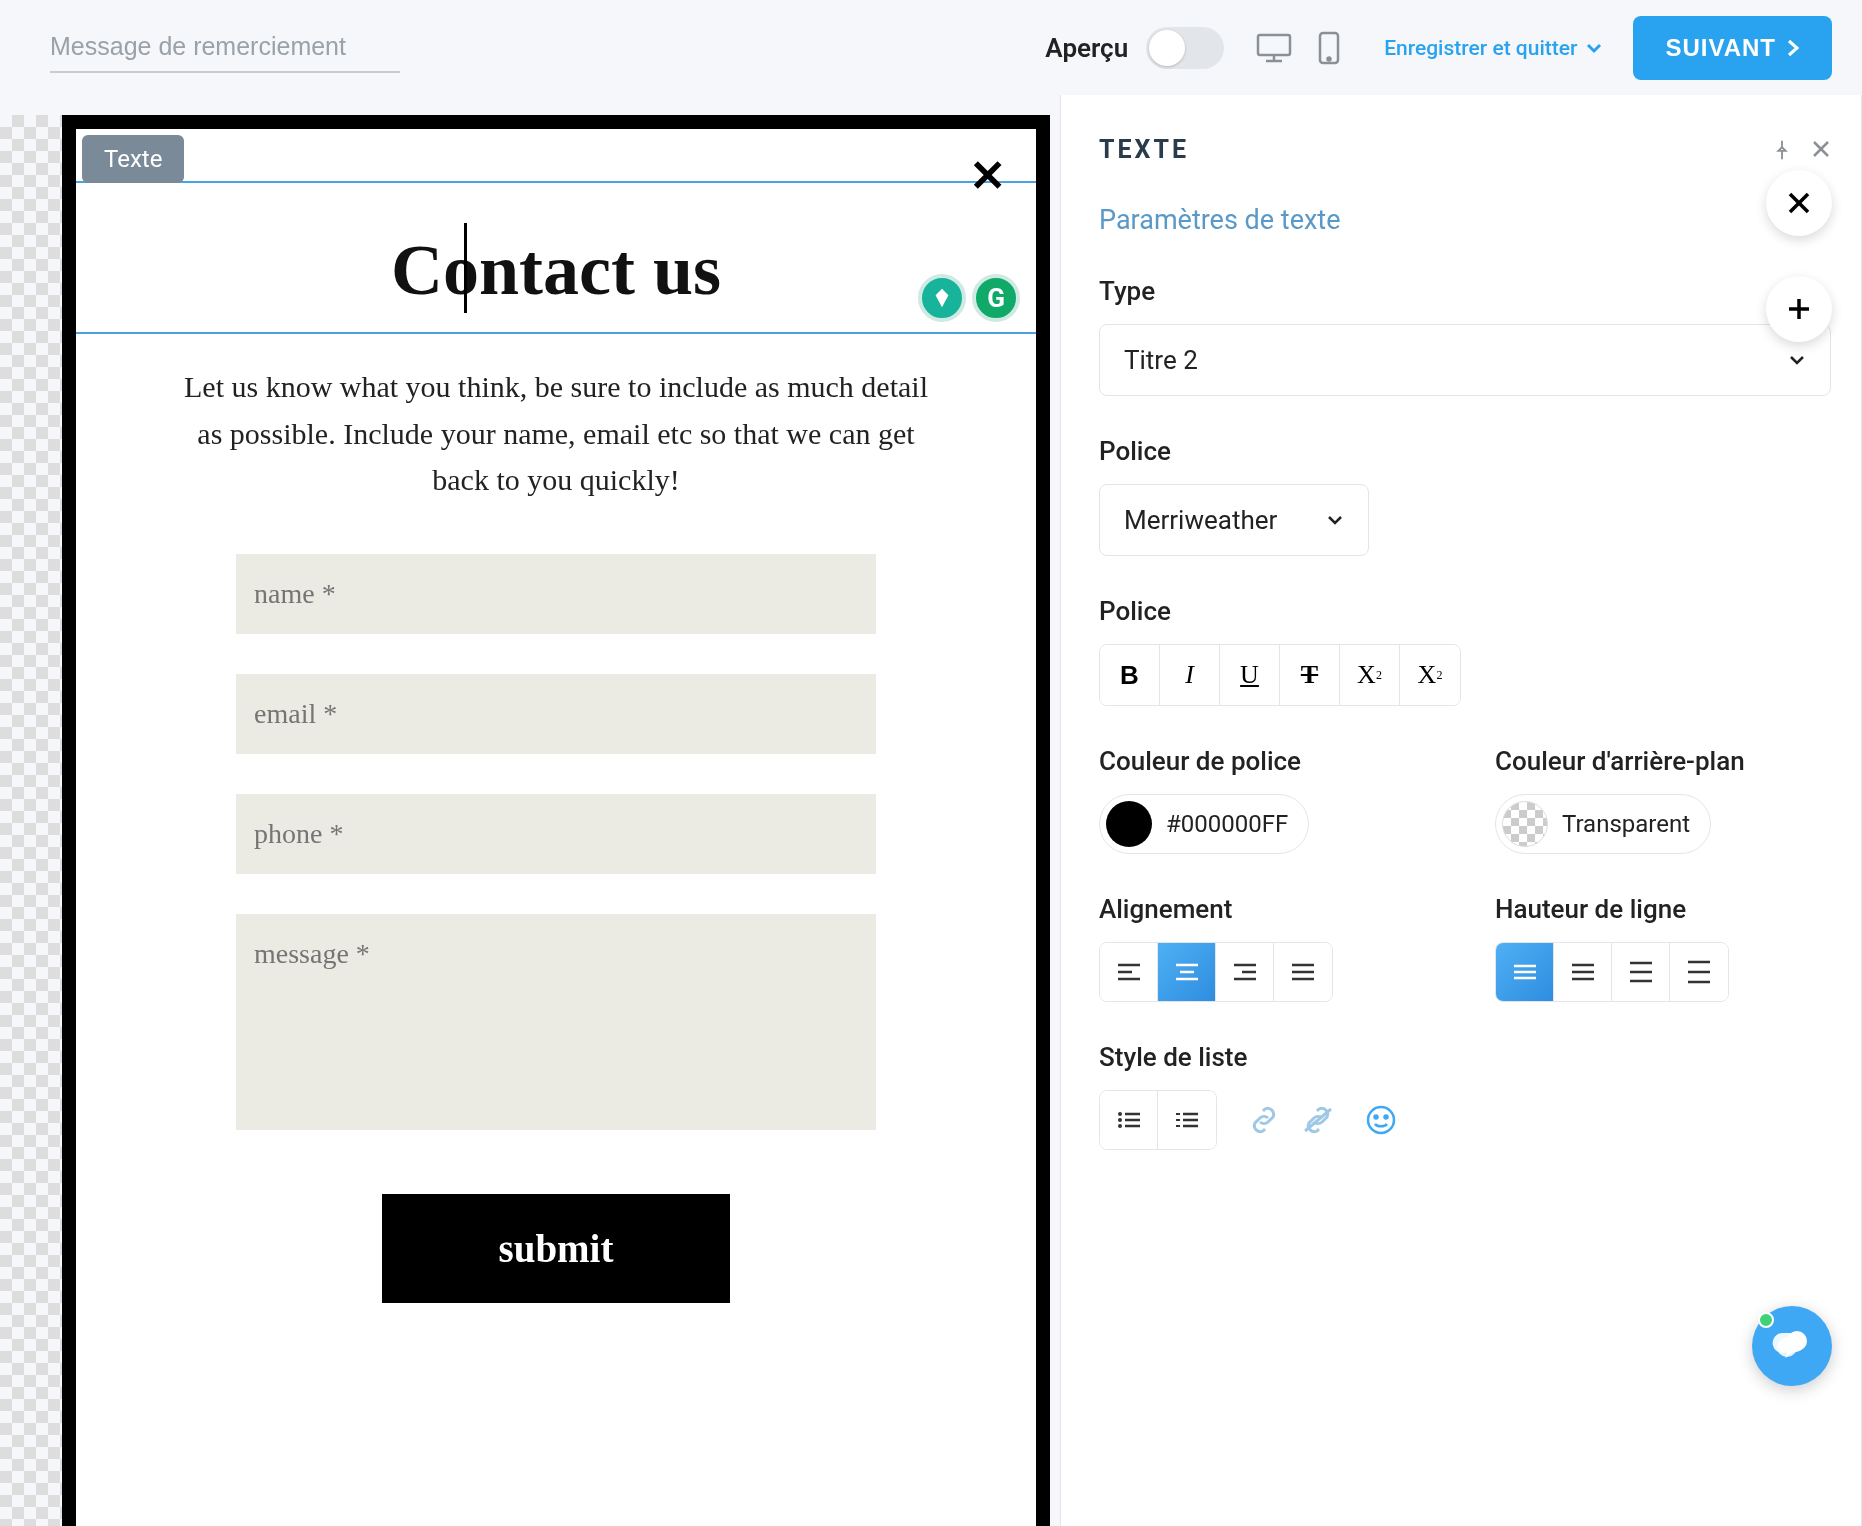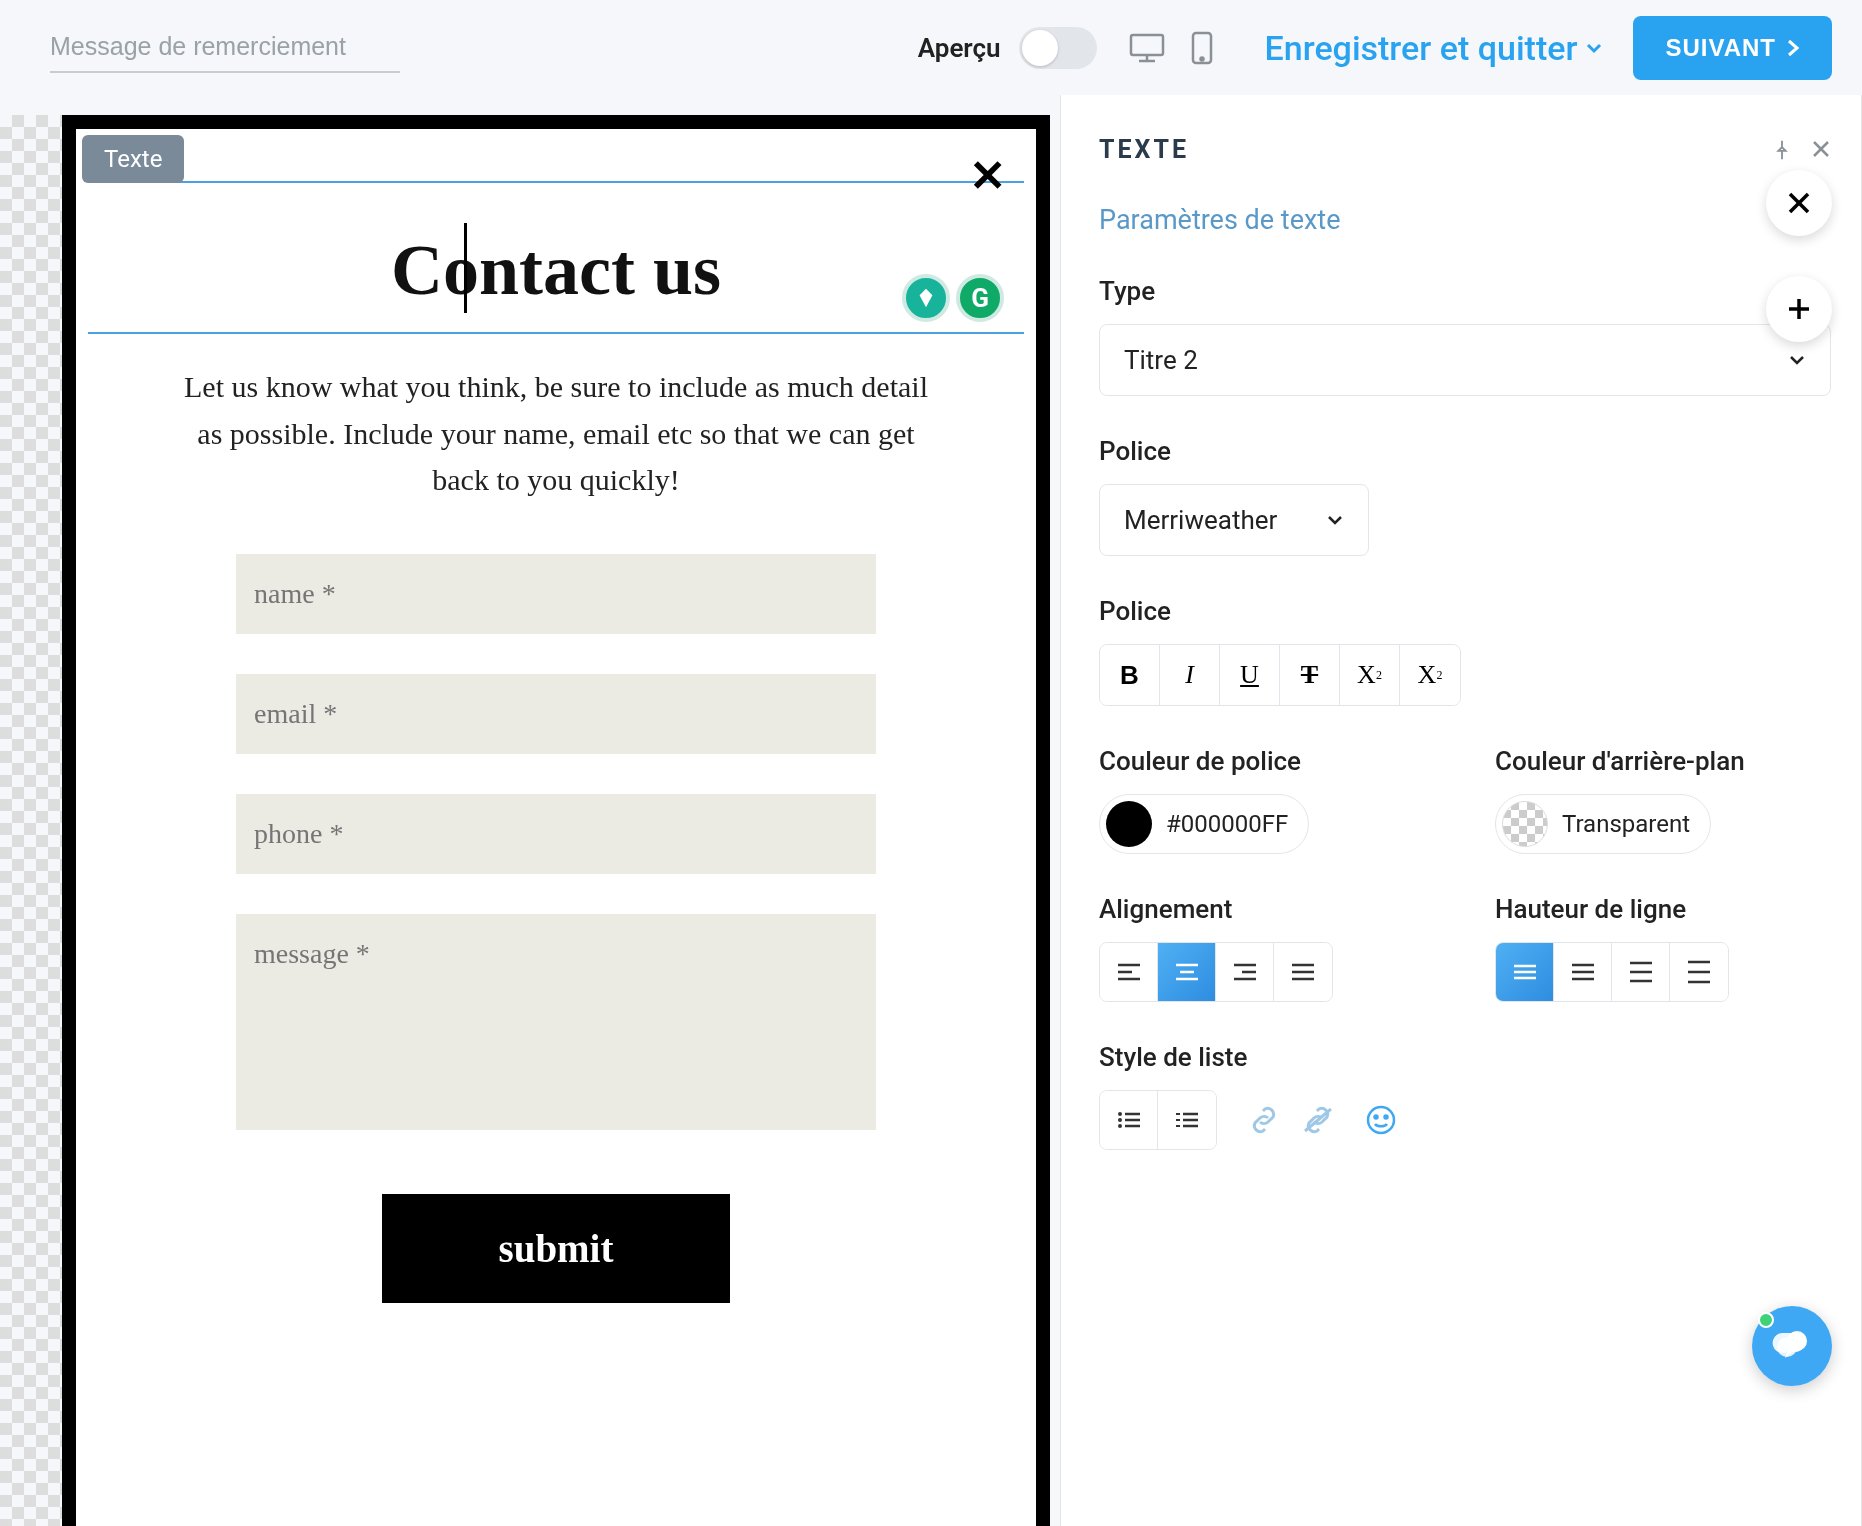--- a/index.html
+++ b/index.html
@@ -38,22 +38,22 @@
   .toggle-knob {
     width: 36px; height: 36px; background: #fff; border-radius: 50%;
     position: absolute; top: 3px; left: 3px; box-shadow: 0 1px 3px rgba(0,0,0,.2);
   }
   .device-icon {
     width: 40px; height: 40px; margin-right: 15px; display: flex;
     align-items: center; justify-content: center; cursor: pointer;
   }
   .device-icon svg { stroke: #8a9096; fill: none; stroke-width: 2.5; }
   .save-exit {
-    color: #29a3ef; font-size: 34px; font-weight: 500; cursor: pointer;
-    display: flex; align-items: center; margin-right: 30px; margin-left: 28px;
+    color: #29a3ef; font-size: 21px; font-weight: 500; cursor: pointer;
+    display: flex; align-items: center; margin-right: 30px; margin-left: 20px;
   }
   .save-exit svg { margin-left: 8px; stroke: #29a3ef; }
   .next-btn {
     background: #29a3ef; color: #fff; font-size: 24px; font-weight: 700;
     padding: 18px 32px; border-radius: 8px; border: none; cursor: pointer;
     display: flex; align-items: center; letter-spacing: 1px;
   }
   .next-btn svg { margin-left: 10px; }
 
   .main {
@@ -79,21 +79,21 @@
   }
   .tag-label {
     position: absolute; top: 6px; left: 6px; background: #7b8a99;
     color: #fff; padding: 10px 22px; font-size: 24px; border-radius: 6px;
     z-index: 5;
   }
   .popup-close {
     position: absolute; top: 25px; right: 30px; font-size: 44px;
     font-weight: 700; cursor: pointer; z-index: 5; line-height: 1;
   }
-  .popup-content { padding: 0 52px 40px; text-align: center; }
+  .popup-content { padding: 0 36px 40px; text-align: center; }
   .popup-title-wrap {
     border: 3px solid #4aa3e0; border-top: none; border-left: none; border-right: none;
     border-bottom: 3px solid #4aa3e0;
     margin-bottom: 20px; position: relative;
     border: 2px solid #4aa3e0;
     border-top: 2px solid #4aa3e0;
     padding-top: 100px;
     margin-top: 0;
     margin-left: -40px; margin-right: -40px;
     padding-left: 40px; padding-right: 40px;

